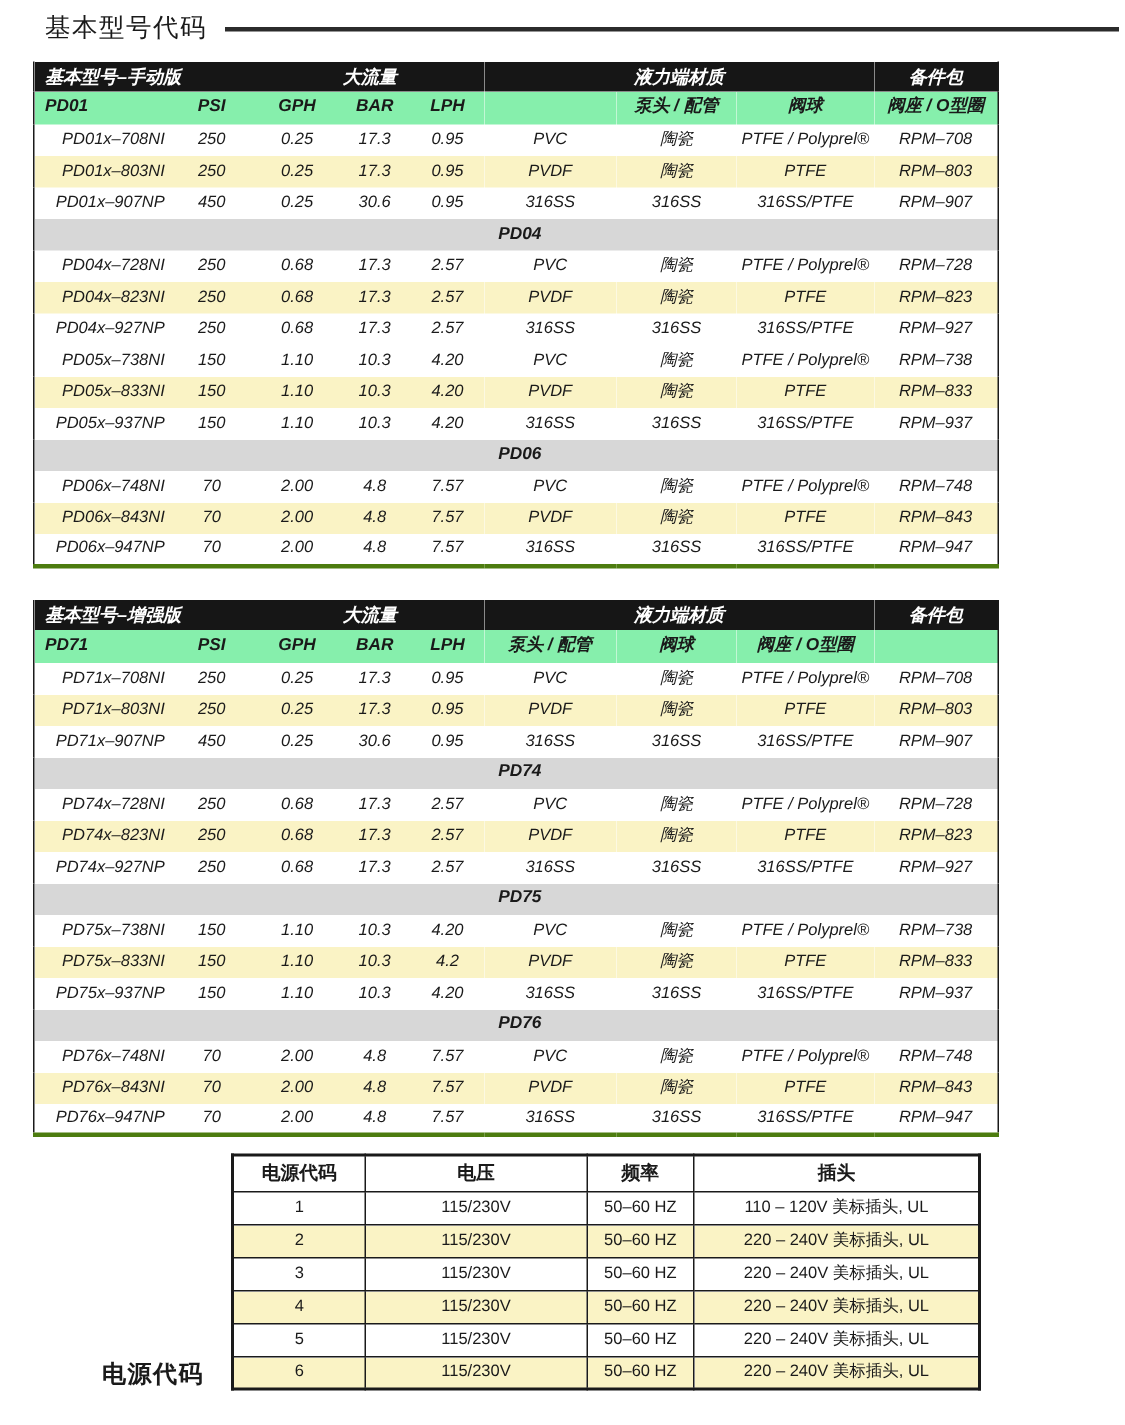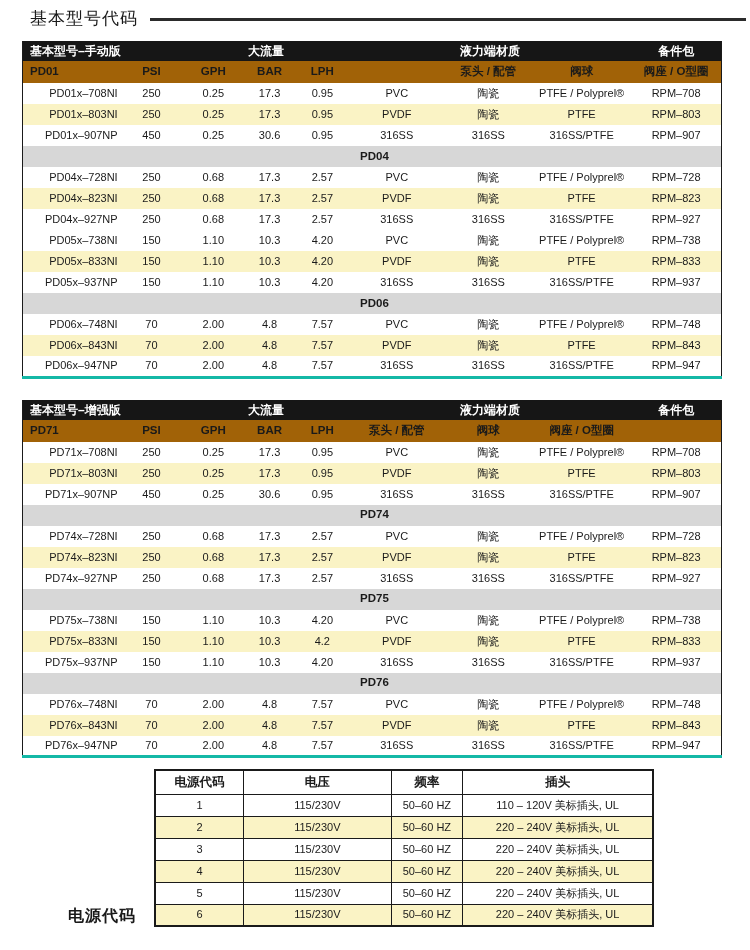--- a/index.html
+++ b/index.html
@@ -11,37 +11,38 @@
   }
   .page { position:relative; width:750px; height:950px; overflow:hidden; background:#fff; }
 
   
   .title-row { display:flex; align-items:center; gap:12px; padding:8px 4px 0 30px; height:28px; }
   .title { font-size:17px; font-weight:normal; letter-spacing:1px; white-space:nowrap; }
   .title-rule { flex:1; height:3px; background:#2b2b2b; margin-top:2px; }
 
   
   .model-table {
-    width:700px; margin:13px 0 0 22px;
+    width:644px; margin:13px 0 0 22px;
     border-collapse:collapse; table-layout:fixed;
     border-left:1.5px solid #1a1a1a; border-right:1.5px solid #1a1a1a;
-    border-bottom:3px solid #14b8a6;
+    border-bottom:3px solid #4d7c0f;
+    font-style:italic;
   }
   .model-table td {
     font-size:11px; line-height:1; height:21px;
     text-align:center; vertical-align:middle;
     padding:0 2px; overflow:hidden; white-space:nowrap;
   }
   .model-table tr.band td {
     background:#161616; color:#ffffff; font-weight:bold;
     font-size:12px; height:20px;
   }
   .model-table tr.band td.left { text-align:left; padding-left:7px; }
   .model-table tr.subhead td {
-    background:#a16207; font-weight:bold; font-size:11.5px; height:22px;
+    background:#86efac; font-weight:bold; font-size:11.5px; height:22px;
   }
   .model-table tr.subhead td:first-child { text-align:left; padding-left:7px; }
   .model-table tr.data td:first-child { text-align:right; padding-left:7px; }
   .model-table tr.section td {
     background:#d7d7d7; font-weight:bold; font-size:11.5px;
     text-align:center; padding-left:7px;
   }
   .model-table tr.hl td { background:#faf3c5; }
   .model-table.t2 { margin-top:21px;padding-left:23px; }
 

